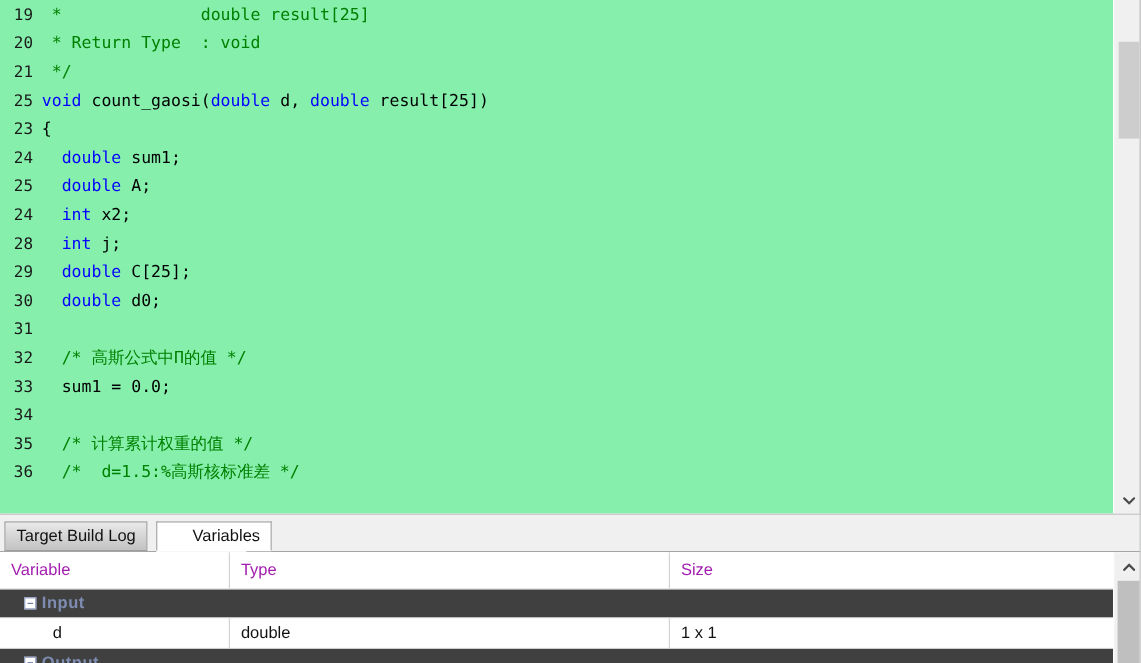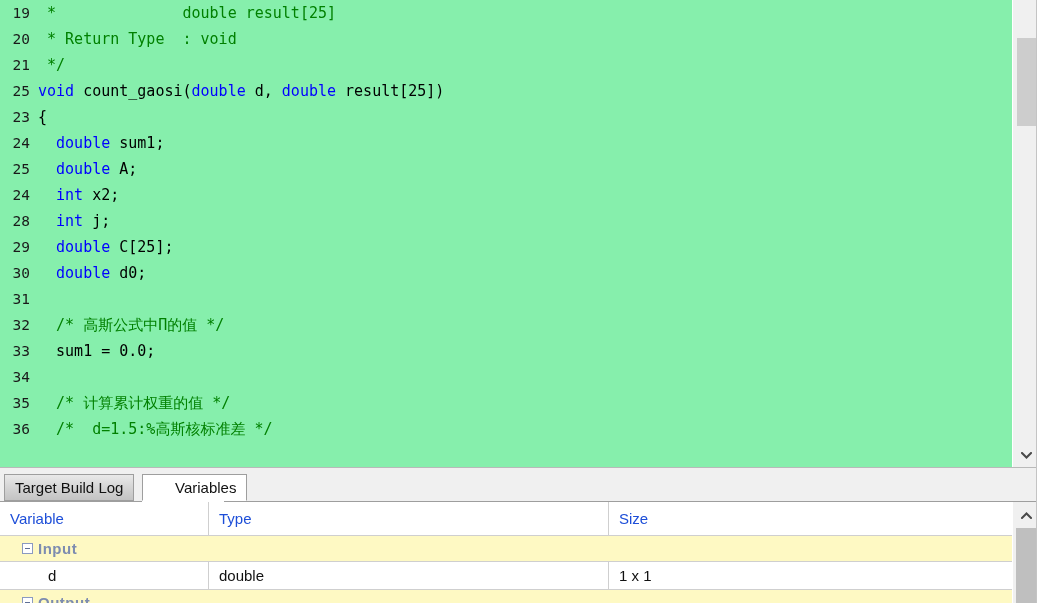--- a/index.html
+++ b/index.html
@@ -114,29 +114,29 @@
     position:absolute;left:0;top:35px;width:1037px;height:101px;
     background:#ffffff;overflow:hidden;
   }
   .vars-inner{position:absolute;left:0;top:0;right:25px;bottom:0;background:#fff;}
   .thead{
     position:relative;height:33px;background:#ffffff;
     border-bottom:1px solid #cfcfcf;
   }
   .th{
     position:absolute;top:0;height:33px;line-height:33px;
-    font-size:15px;color:#1d4ed8;padding-left:10px;
+    font-size:15px;color:#a21caf;padding-left:10px;
     box-sizing:border-box;
   }
   .th.c0{left:0;width:208px;}
   .th.c1{left:208px;width:400px;border-left:1px solid #cfcfcf;}
   .th.c2{left:608px;width:404px;border-left:1px solid #cfcfcf;}
 
   .grow{
-    position:relative;height:25px;background:#fef9c3;
+    position:relative;height:25px;background:#404040;
     border-bottom:1px solid #cfcfcf;
   }
   .grow .glabel{
     position:absolute;left:22px;top:0;height:25px;line-height:25px;
     font-size:15px;color:#7d8cb0;font-weight:bold;letter-spacing:.5px;
     padding-left:16px;
   }
   .expander{
     position:absolute;left:22px;top:7px;width:11px;height:11px;
     border:1px solid #8b9ac0;background:#ffffff;box-sizing:border-box;

